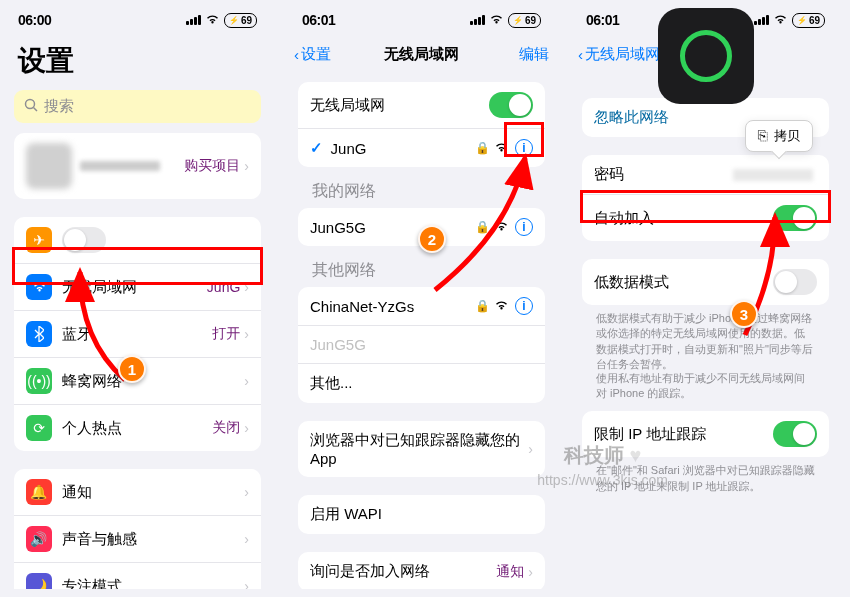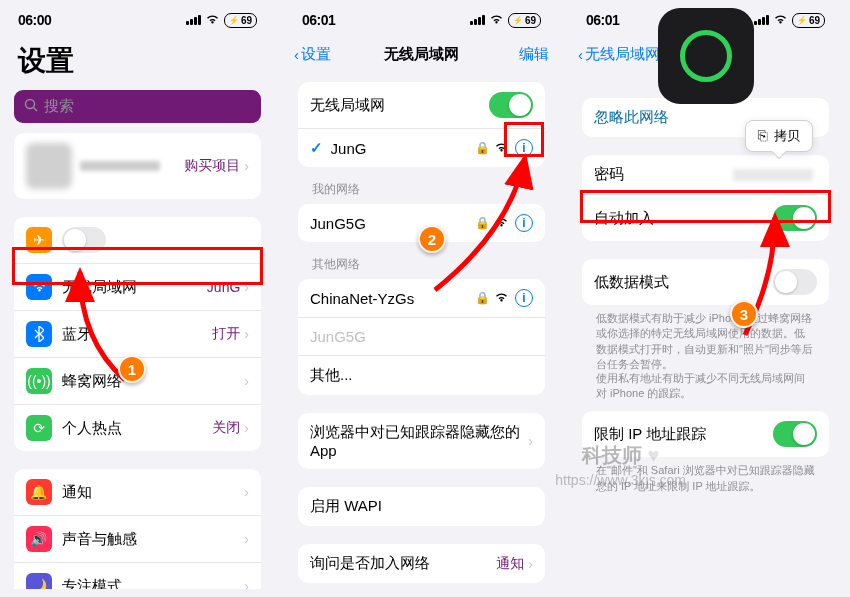--- a/index.html
+++ b/index.html
@@ -12,46 +12,46 @@
   .bars { display: flex; gap: 1px; align-items: flex-end; }
   .bar { width: 3px; background: #000; border-radius: 1px; }
   .bar.b1{height:4px}.bar.b2{height:6px}.bar.b3{height:8px}.bar.b4{height:10px}
   .batt { display: flex; align-items: center; gap: 2px; border: 1.5px solid #000; border-radius: 7px; padding: 1px 4px; font-size: 10px; font-weight: 800; position: relative; }
   .batt .bolt { font-size: 8px; }
   .nav-bar { display: flex; align-items: center; justify-content: space-between; padding: 6px 10px; font-size: 15px; height: 36px; }
   .nav-back { color: #007aff; display: flex; align-items: center; gap: 2px; font-size: 15px; }
   .nav-title { font-weight: 700; font-size: 15px; position: absolute; left: 50%; transform: translateX(-50%); }
   .nav-right { color: #007aff; }
   .big-title { font-size: 28px; font-weight: 800; padding: 6px 18px; }
-  .search-box { margin: 4px 14px 10px; background: #701a75; border-radius: 9px; padding: 7px 10px; display: flex; align-items: center; gap: 6px; color: #8e8e93; font-size: 15px; }
+  .search-box { margin: 4px 14px 10px; background: #fef9c3; border-radius: 9px; padding: 7px 10px; display: flex; align-items: center; gap: 6px; color: #8e8e93; font-size: 15px; }
   .row-card { background: #fff; margin: 0 14px 18px; border-radius: 10px; overflow: hidden; }
   .row { display: flex; align-items: center; padding: 10px 12px; border-bottom: 0.5px solid #e5e5ea; font-size: 15px; color: #000; position: relative; }
   .row:last-child { border-bottom: none; }
   .row .icon { width: 26px; height: 26px; border-radius: 6px; display: flex; align-items: center; justify-content: center; margin-right: 10px; font-size: 14px; color: #fff; flex-shrink: 0; }
   .row .label { flex: 1; }
   .row .value { color: #701a75; font-size: 14px; margin-right: 4px; white-space: nowrap; }
   .row .chev { color: #c7c7cc; font-size: 14px; }
-  .section-hdr { font-size: 12px; color: #8e8e93; padding: 4px 28px; margin-top: -8px; margin-bottom: 2px; }
+  .section-hdr { font-size: 16px; color: #8e8e93; padding: 4px 28px; margin-top: -8px; margin-bottom: 2px; }
   .footnote { font-size: 11px; color: #8e8e93; padding: 0 28px 10px; line-height: 1.4; margin-top: -12px; }
   .toggle { width: 44px; height: 26px; border-radius: 13px; background: #e9e9eb; position: relative; flex-shrink: 0; }
   .toggle::after { content: ""; position: absolute; width: 22px; height: 22px; background: #fff; border-radius: 50%; top: 2px; left: 2px; box-shadow: 0 1px 3px rgba(0,0,0,0.2); }
   .toggle.on { background: #34c759; }
   .toggle.on::after { left: 20px; }
   .ic-orange { background: #ff9500; } .ic-blue { background: #007aff; } .ic-greenblue { background: #34c759; }
   .ic-red{background:#ff3b30}.ic-redp{background:#ff2d55}.ic-purple{background:#5856d6}
   .highlight-red { border: 3px solid #ff0000; position: absolute; pointer-events: none; }
   .check { color: #007aff; font-weight: 700; margin-right: 8px; }
   .wifi-ic { color: #000; margin-right: 6px; font-size: 14px; }
   .lock-ic { color: #000; margin-right: 4px; font-size: 12px; }
   .info-ic { color: #007aff; font-size: 16px; width: 18px; height: 18px; border: 1.5px solid #007aff; border-radius: 50%; display: flex; align-items: center; justify-content: center; font-weight: 700; font-size: 12px; }
   .blur-img { display: flex; gap: 8px; align-items: center; }
   .blur-av { width: 46px; height: 46px; background: #d0d0d0; border-radius: 8px; filter: blur(3px); }
   .blur-txt { width: 80px; height: 10px; background: #ccc; filter: blur(2px); border-radius: 2px; }
   .badge-num { position: absolute; width: 28px; height: 28px; background: #ff7a00; color: #fff; border-radius: 50%; display: flex; align-items: center; justify-content: center; font-weight: 700; font-size: 15px; box-shadow: 0 2px 4px rgba(0,0,0,0.3); border: 2px solid #fff5ee; }
-  .watermark { position: absolute; color: rgba(128,128,128,0.55); font-size: 20px; right: 164px; top: 440px; pointer-events: none; text-align: center; line-height: 1.5; font-weight: 600; }
+  .watermark { position: absolute; color: rgba(128,128,128,0.55); font-size: 20px; right: 182px; top: 440px; pointer-events: none; text-align: center; line-height: 1.5; font-weight: 600; }
   .watermark .sub { font-size: 14px; display: block; font-weight: 400; color: rgba(128,128,128,0.5); }
   
   .float-widget { position: absolute; top: 8px; left: 50%; transform: translateX(-50%); width: 96px; height: 96px; background: #1c1c1e; border-radius: 22px; display: flex; align-items: center; justify-content: center; }
   .float-widget .ring { width: 52px; height: 52px; border: 5px solid #30d158; border-radius: 50%; }
   .copy-pop { position: absolute; top: 120px; right: 30px; background: #fff; border: 0.5px solid #d0d0d0; border-radius: 8px; padding: 6px 12px; font-size: 13px; display: flex; align-items: center; gap: 6px; box-shadow: 0 2px 10px rgba(0,0,0,0.1); }
   .copy-pop::after { content: ""; position: absolute; bottom: -6px; left: 50%; transform: translateX(-50%) rotate(45deg); width: 10px; height: 10px; background: #fff; border-right: 0.5px solid #d0d0d0; border-bottom: 0.5px solid #d0d0d0; }
   svg.arrow-svg { position: absolute; pointer-events: none; overflow: visible; }
 </style>
 </head>
 <body>

